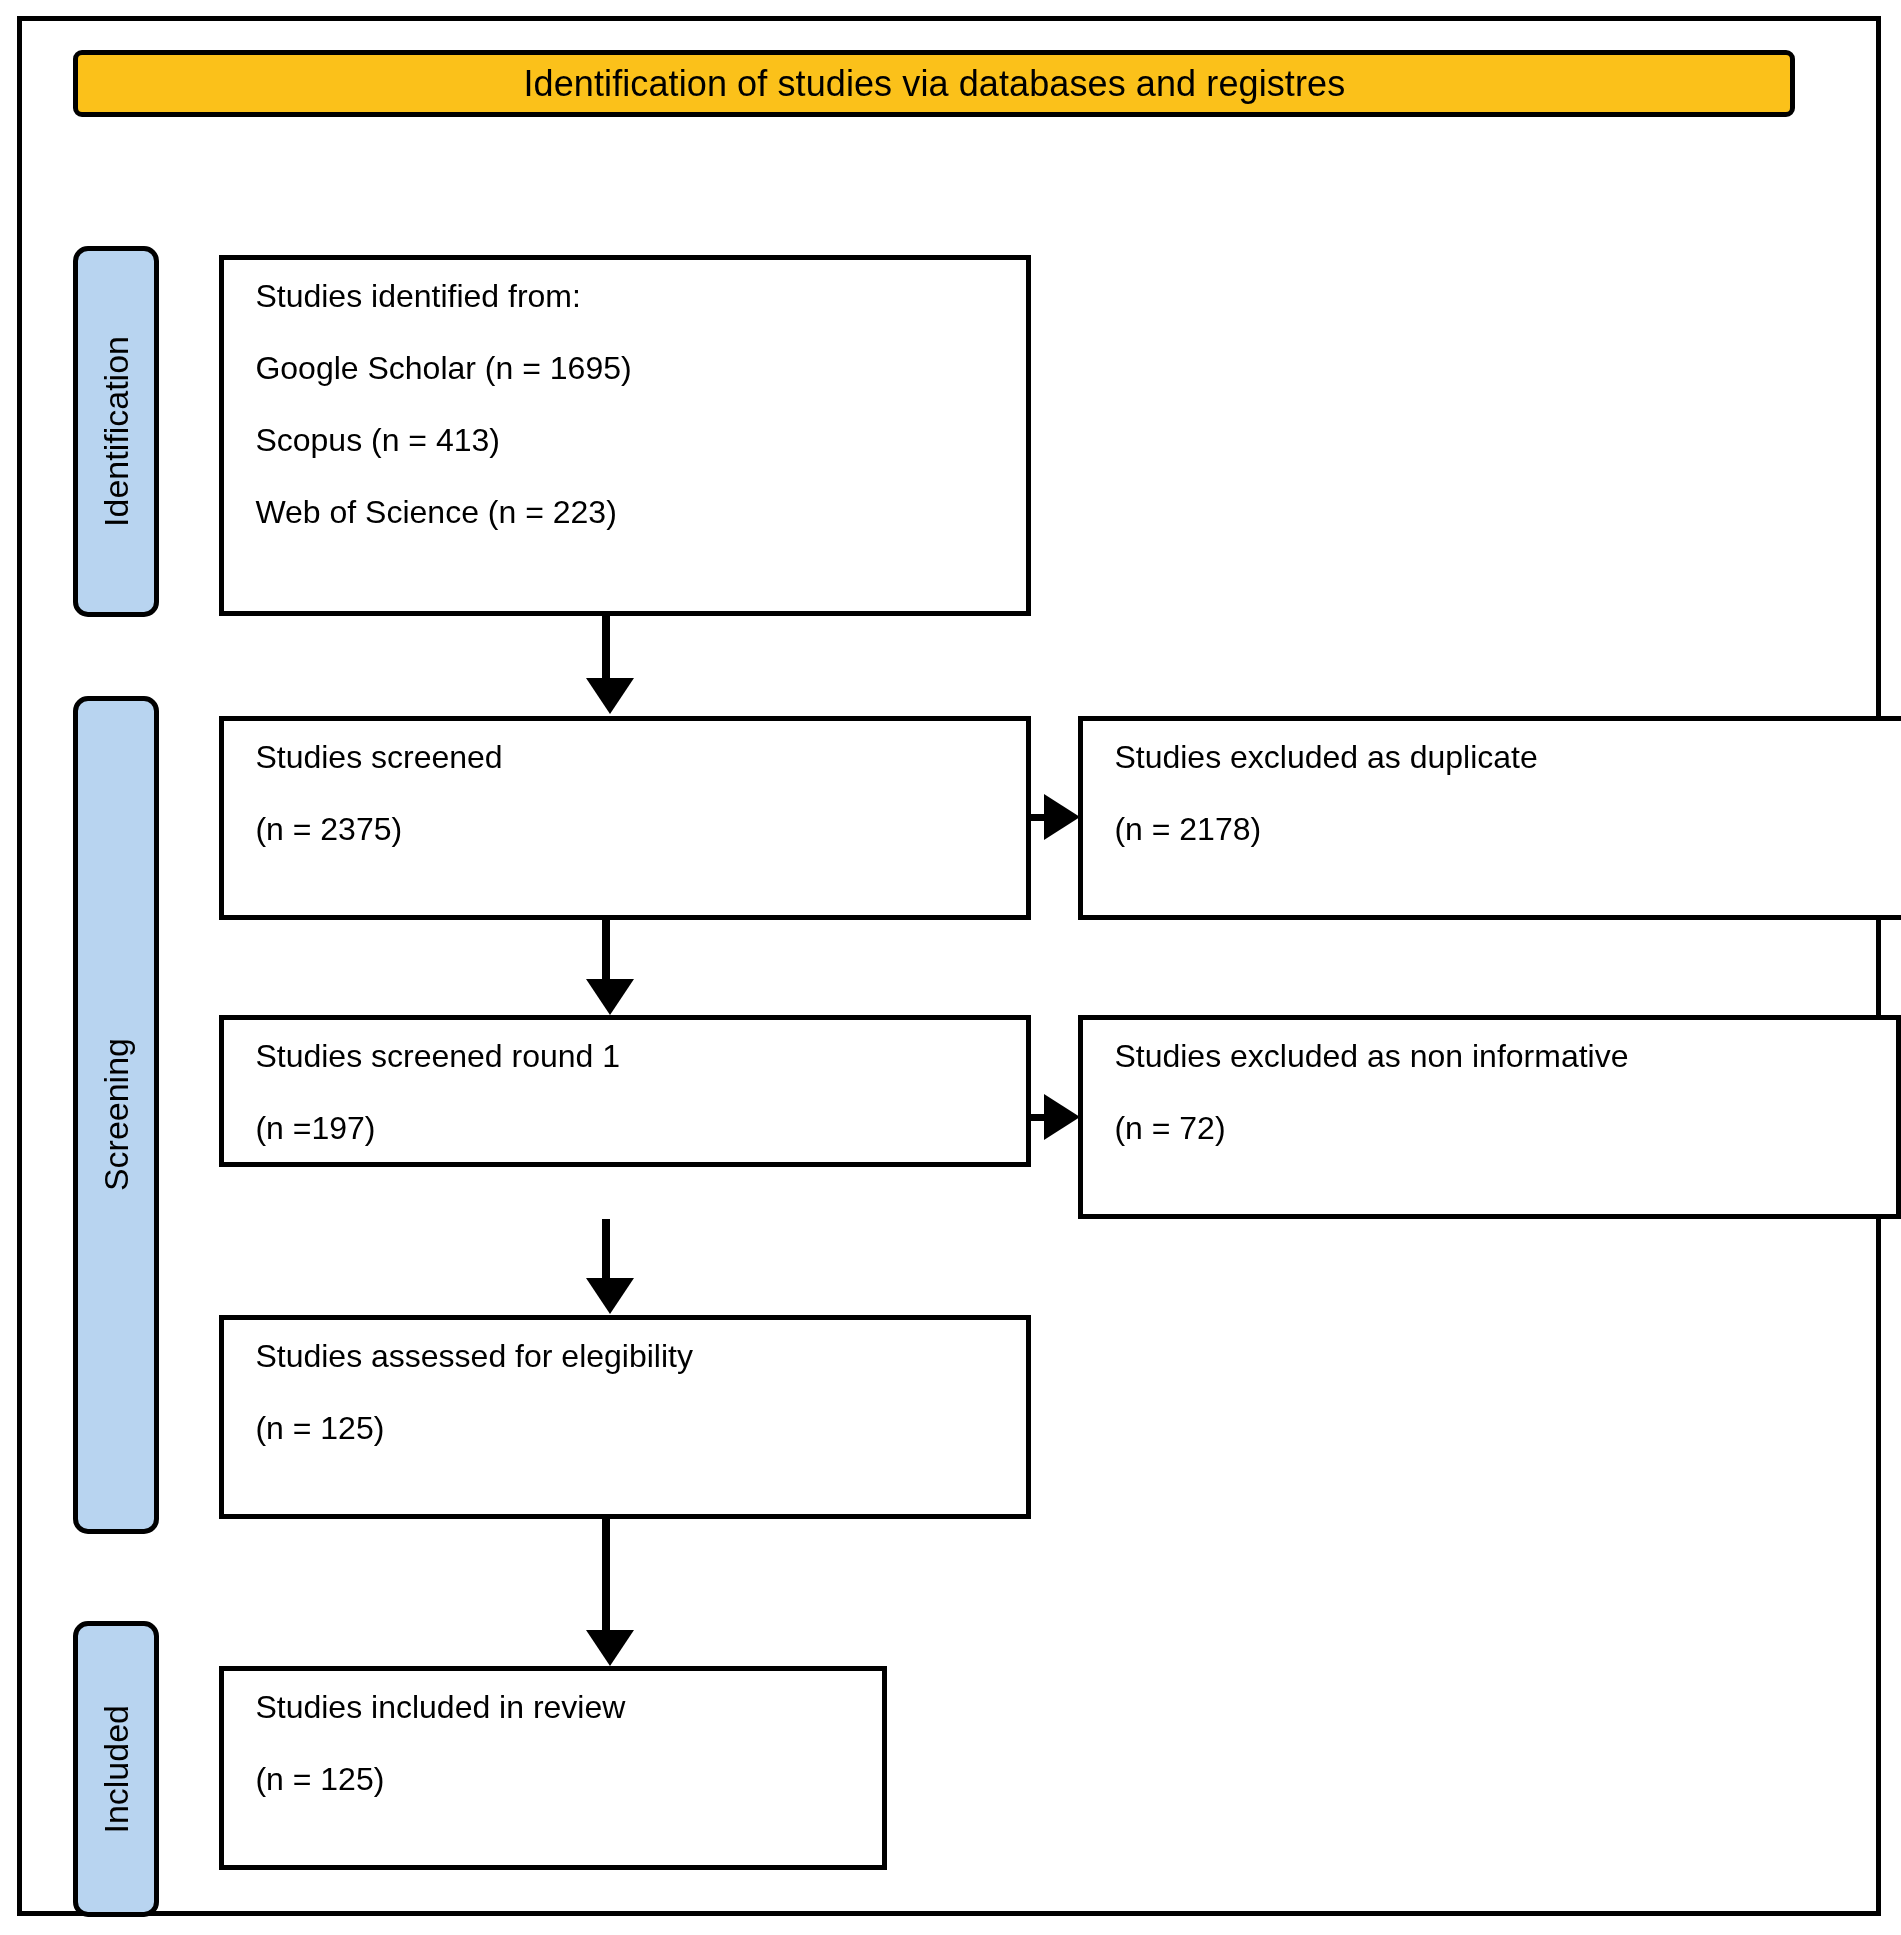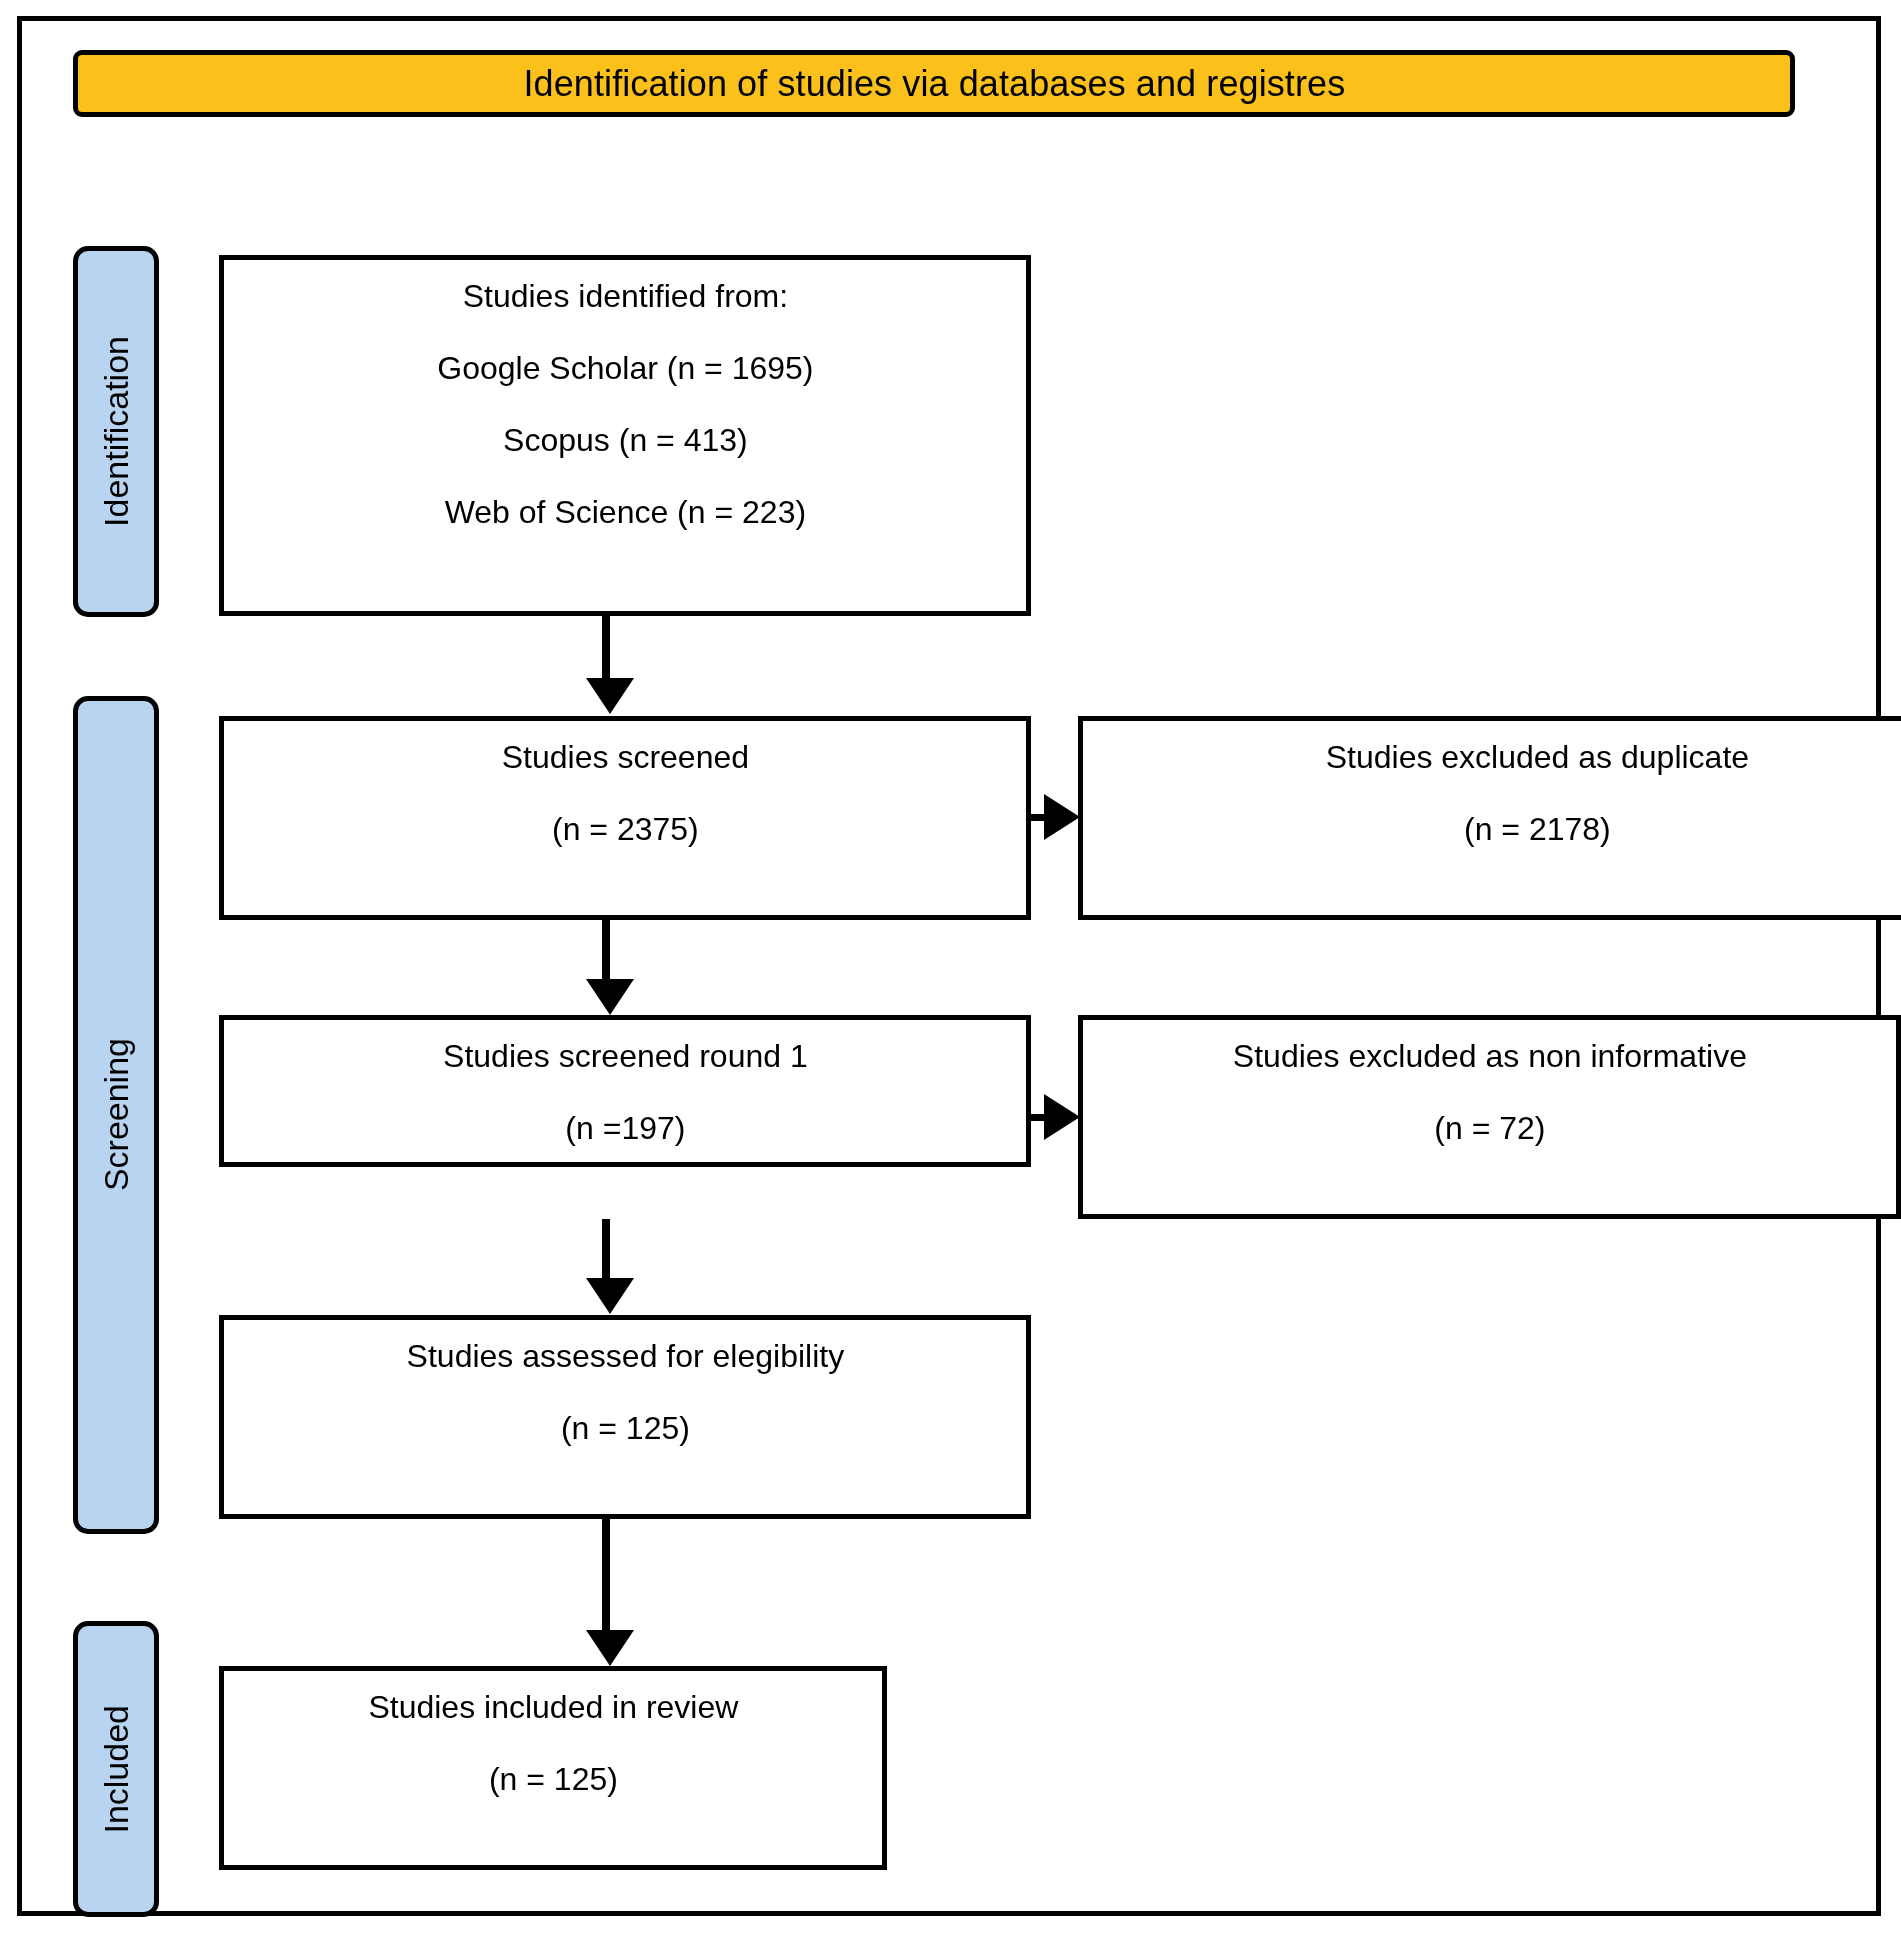--- a/index.html
+++ b/index.html
@@ -63,22 +63,21 @@
 
   #stage-identification { left: 51px; top: 225px; width: 86px; height: 371px; }
   #stage-screening      { left: 51px; top: 675px; width: 86px; height: 838px; }
   #stage-included       { left: 51px; top: 1600px; width: 86px; height: 296px; }
 
   
   .flow-box {
     position: absolute;
     background: #ffffff;
     border: 5.2px solid #000000;
-    padding: 20px 23px 0 23px;
-    text-align: center;
+    padding: 20px 23px 0 31px;
   }
   .flow-box .line {
     font-size: 32px;
     line-height: 1.0;
     color: #000000;
     white-space: nowrap;
   }
   .flow-box .line + .line { margin-top: 40px; }
 
   #box-identified   { left: 197px;  top: 234px;  width: 812px; height: 361px; }

